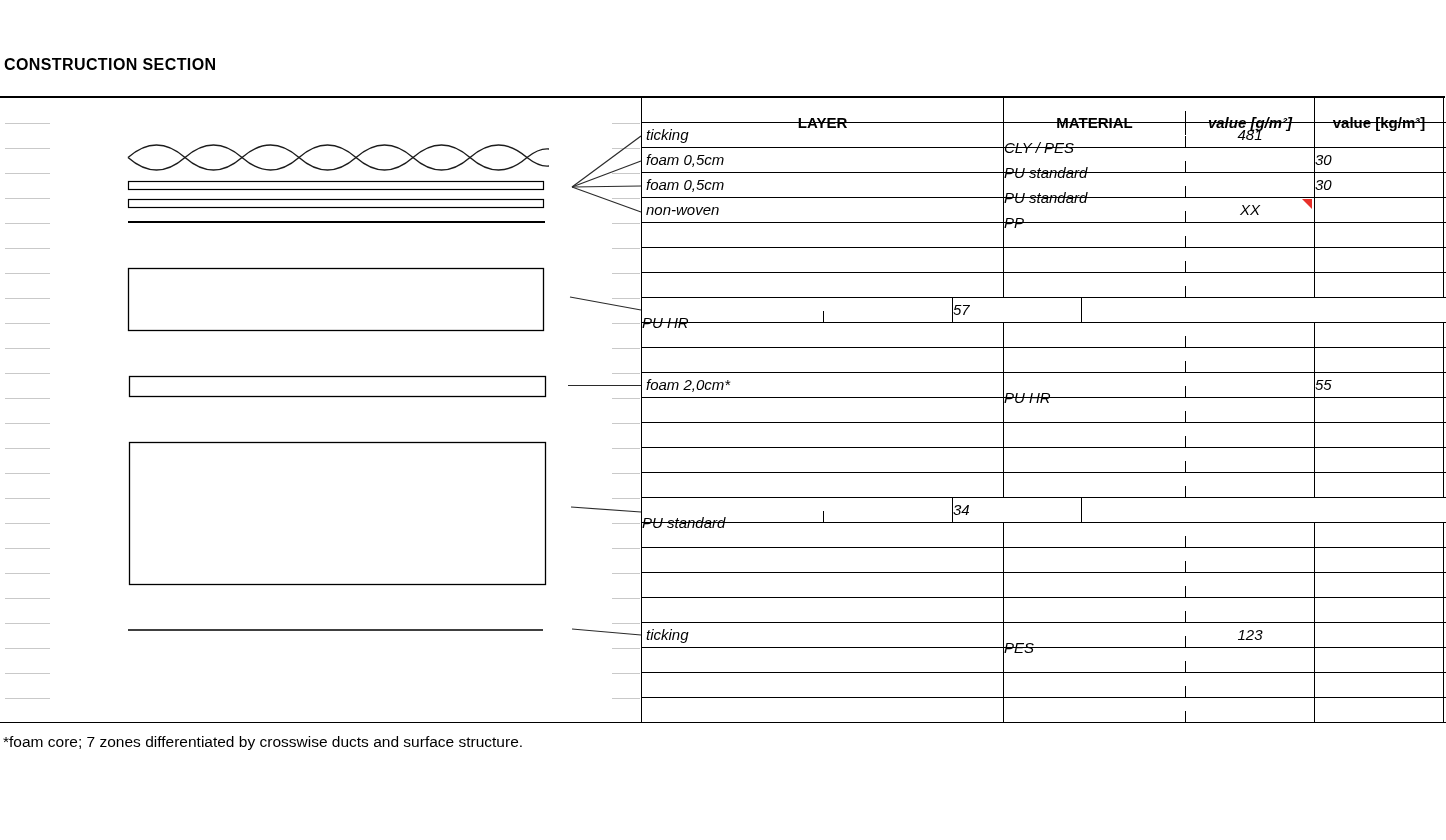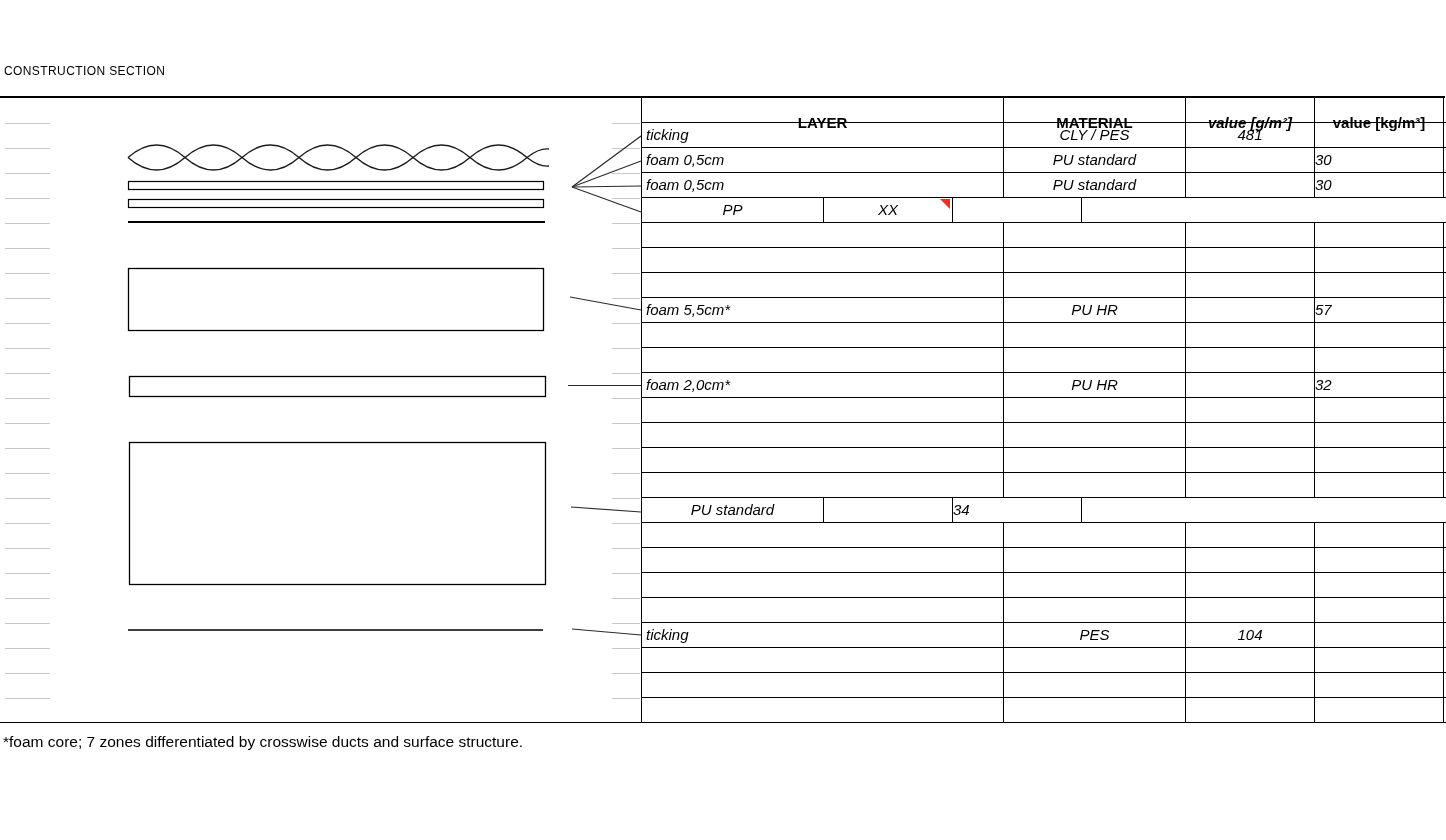--- a/index.html
+++ b/index.html
@@ -3,22 +3,22 @@
 <meta charset="utf-8">
 <style>
   html,body{margin:0;padding:0;}
   body{
     width:1446px;height:840px;position:relative;background:#ffffff;
     font-family:"Liberation Sans","DejaVu Sans",sans-serif;color:#000;
     overflow:hidden;
   }
   
   .doc-title{
-    position:absolute;left:4px;top:64px;
-    font-size:12px;font-weight:normal;letter-spacing:.4px;white-space:nowrap;
+    position:absolute;left:4px;top:56px;
+    font-size:16px;font-weight:bold;letter-spacing:.4px;white-space:nowrap;
   }
   .footnote{
     position:absolute;left:3px;top:726px;font-size:15.5px;white-space:nowrap;margin-top:7px;
   }
   
   .hrule{position:absolute;left:0;background:#000;}
   #rule-top{top:96px;width:1445px;height:1.6px;}
   #rule-bottom{top:721.5px;width:1445px;height:1.6px;}
   
   #table-header{
@@ -33,21 +33,21 @@
   #table-body{
     position:absolute;left:641px;top:97.5px;width:858px;
     box-sizing:border-box;border-left:1px solid #000;font-style:italic;
   }
   .trow{display:flex;height:24px;border-bottom:1px solid #000;box-sizing:content-box;}
   .tcell{
     box-sizing:border-box;border-right:1px solid #000;position:relative;
     font-size:15px;line-height:23px;white-space:nowrap;overflow:visible;
   }
   .c-layer{width:362px;text-align:left;padding-left:4px;}
-  .c-material{width:182px;text-align:center;}
+  .c-material{width:182px;margin-top:13px;}
   .c-gm2{width:129px;text-align:center;}
   .c-kgm3{width:129px;}
   .hc-layer{width:362px;}
   .hc-material{width:182px;}
   .hc-gm2{width:129px;font-style:italic;}
   .hc-kgm3{width:129px;}
   .comment-marker{
     position:absolute;top:1px;right:2px;width:0;height:0;
     border-left:10px solid transparent;
   }
@@ -181,20 +181,21 @@
       <div class="tcell c-gm2"></div>
       <div class="tcell c-kgm3">30</div>
     </div>
     <div class="trow">
       <div class="tcell c-layer">foam 0,5cm</div>
       <div class="tcell c-material">PU standard</div>
       <div class="tcell c-gm2"></div>
       <div class="tcell c-kgm3">30</div>
     </div>
     <div class="trow">
+      <div class="tcell c-layer">non-woven</div>
       <div class="tcell c-material">PP</div>
       <div class="tcell c-gm2">XX<span class="comment-marker" style="border-top: 10px solid rgb(232, 48, 42);"></span></div>
       <div class="tcell c-kgm3"></div>
     </div>
     <div class="trow">
       <div class="tcell c-layer"></div>
       <div class="tcell c-material"></div>
       <div class="tcell c-gm2"></div>
       <div class="tcell c-kgm3"></div>
     </div>
@@ -204,42 +205,41 @@
       <div class="tcell c-gm2"></div>
       <div class="tcell c-kgm3"></div>
     </div>
     <div class="trow">
       <div class="tcell c-layer"></div>
       <div class="tcell c-material"></div>
       <div class="tcell c-gm2"></div>
       <div class="tcell c-kgm3"></div>
     </div>
     <div class="trow">
-      <div class="tcell c-layer">foam 5,5cm*</div>
       <div class="tcell c-material">PU HR</div>
       <div class="tcell c-gm2"></div>
       <div class="tcell c-kgm3">57</div>
     </div>
     <div class="trow">
       <div class="tcell c-layer"></div>
       <div class="tcell c-material"></div>
       <div class="tcell c-gm2"></div>
       <div class="tcell c-kgm3"></div>
     </div>
     <div class="trow">
       <div class="tcell c-layer"></div>
       <div class="tcell c-material"></div>
       <div class="tcell c-gm2"></div>
       <div class="tcell c-kgm3"></div>
     </div>
     <div class="trow">
       <div class="tcell c-layer">foam 2,0cm*</div>
       <div class="tcell c-material">PU HR</div>
       <div class="tcell c-gm2"></div>
-      <div class="tcell c-kgm3">32</div>
+      <div class="tcell c-kgm3">55</div>
     </div>
     <div class="trow">
       <div class="tcell c-layer"></div>
       <div class="tcell c-material"></div>
       <div class="tcell c-gm2"></div>
       <div class="tcell c-kgm3"></div>
     </div>
     <div class="trow">
       <div class="tcell c-layer"></div>
       <div class="tcell c-material"></div>
@@ -283,21 +283,21 @@
     </div>
     <div class="trow">
       <div class="tcell c-layer"></div>
       <div class="tcell c-material"></div>
       <div class="tcell c-gm2"></div>
       <div class="tcell c-kgm3"></div>
     </div>
     <div class="trow">
       <div class="tcell c-layer">ticking</div>
       <div class="tcell c-material">PES</div>
-      <div class="tcell c-gm2">104</div>
+      <div class="tcell c-gm2">123</div>
       <div class="tcell c-kgm3"></div>
     </div>
     <div class="trow">
       <div class="tcell c-layer"></div>
       <div class="tcell c-material"></div>
       <div class="tcell c-gm2"></div>
       <div class="tcell c-kgm3"></div>
     </div>
     <div class="trow">
       <div class="tcell c-layer"></div>

